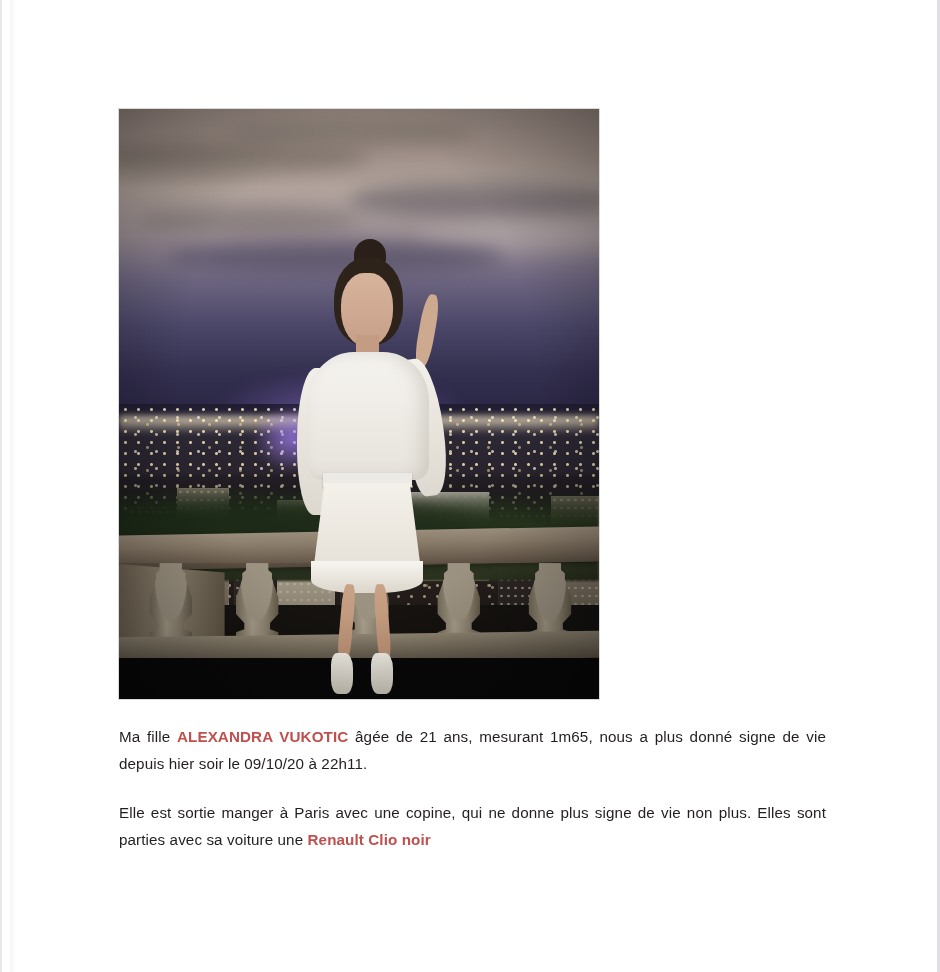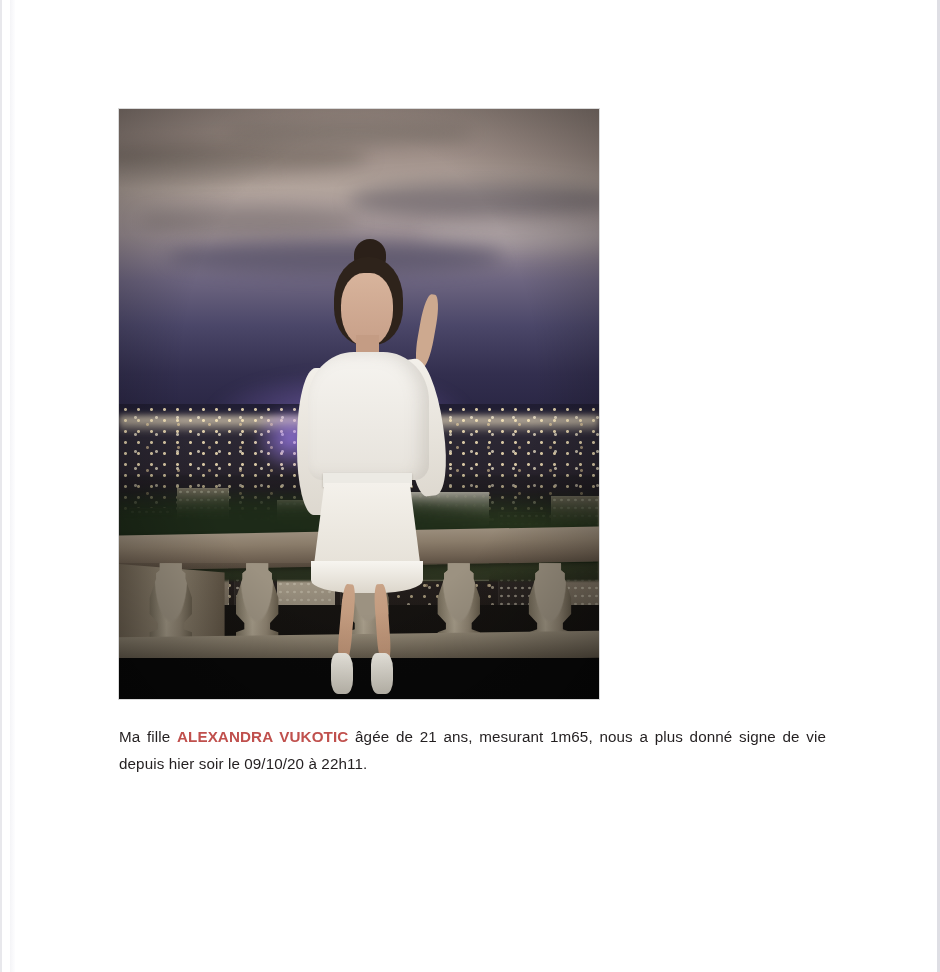--- a/index.html
+++ b/index.html
@@ -458,16 +458,17 @@
           <div class="shoe-l"></div>
           <div class="shoe-r"></div>
         </div>
 
         <div class="vignette"></div>
       </div>
     </div>
 
     <div class="body-text">
       <p>Ma fille <span class="hl">ALEXANDRA VUKOTIC</span> âgée de 21 ans, mesurant 1m65, nous a plus donné signe de vie depuis hier soir le 09/10/20 à 22h11.</p>
+      <p>Elle est sortie manger à Paris avec une copine, qui ne donne plus signe de vie non plus. Elles sont parties avec sa voiture une <span class="hl">Renault Clio noir</span></p>
     </div>
 
   </div>
 </div>
 
 </body></html>

